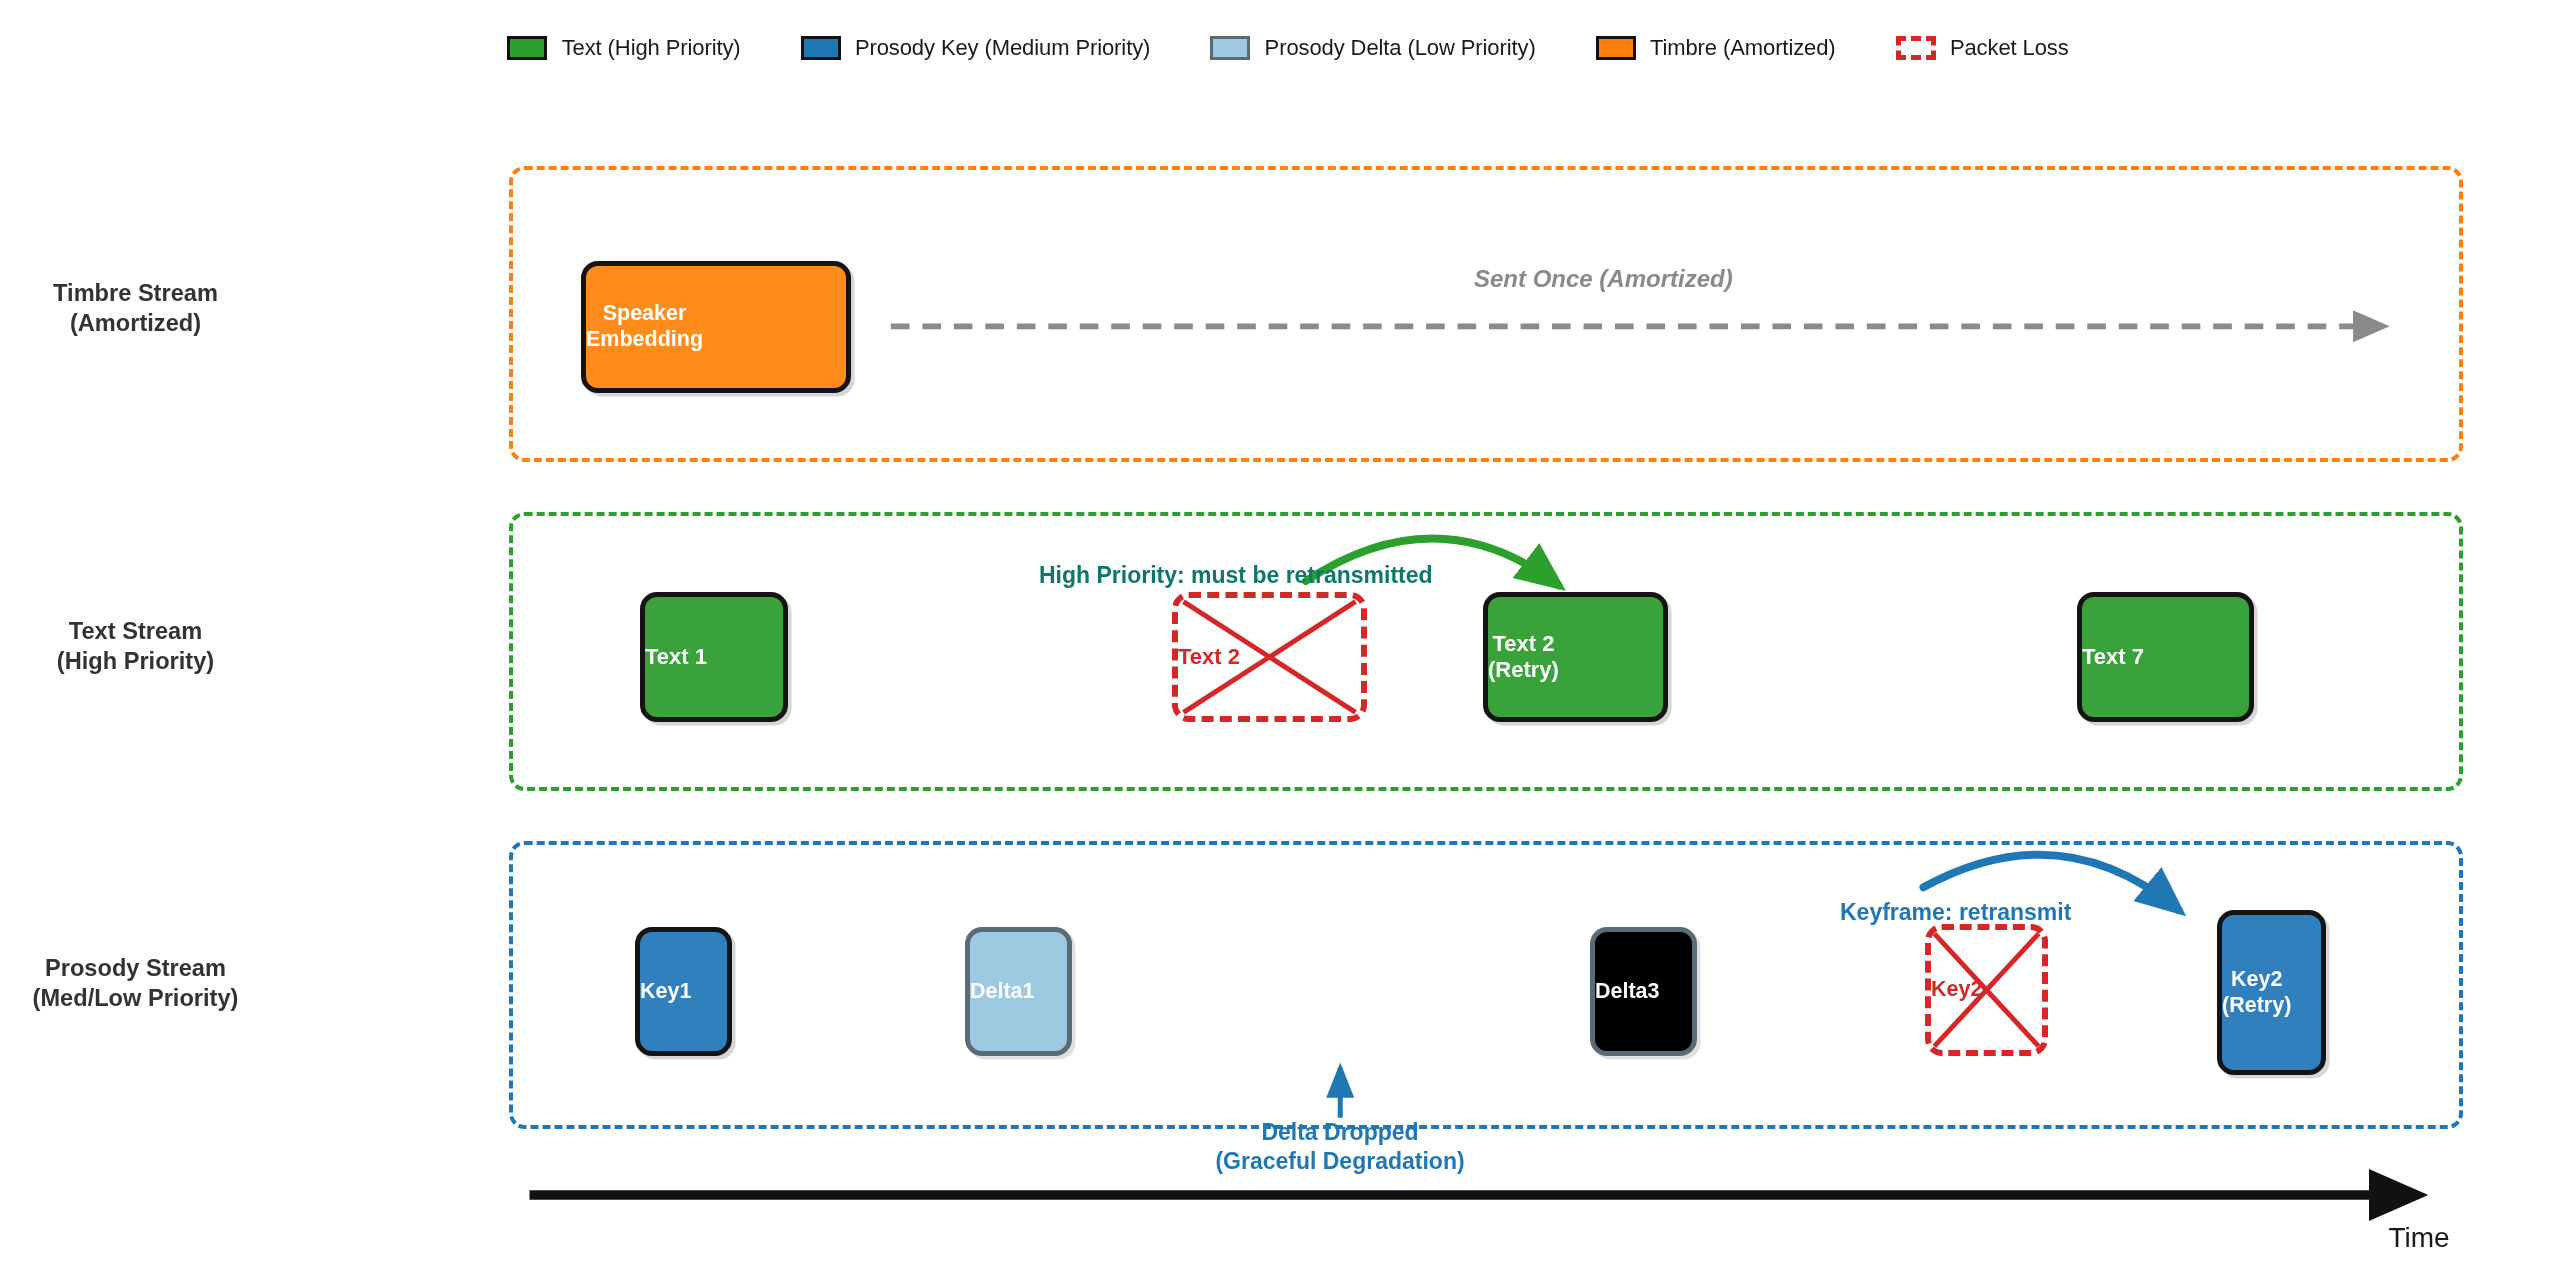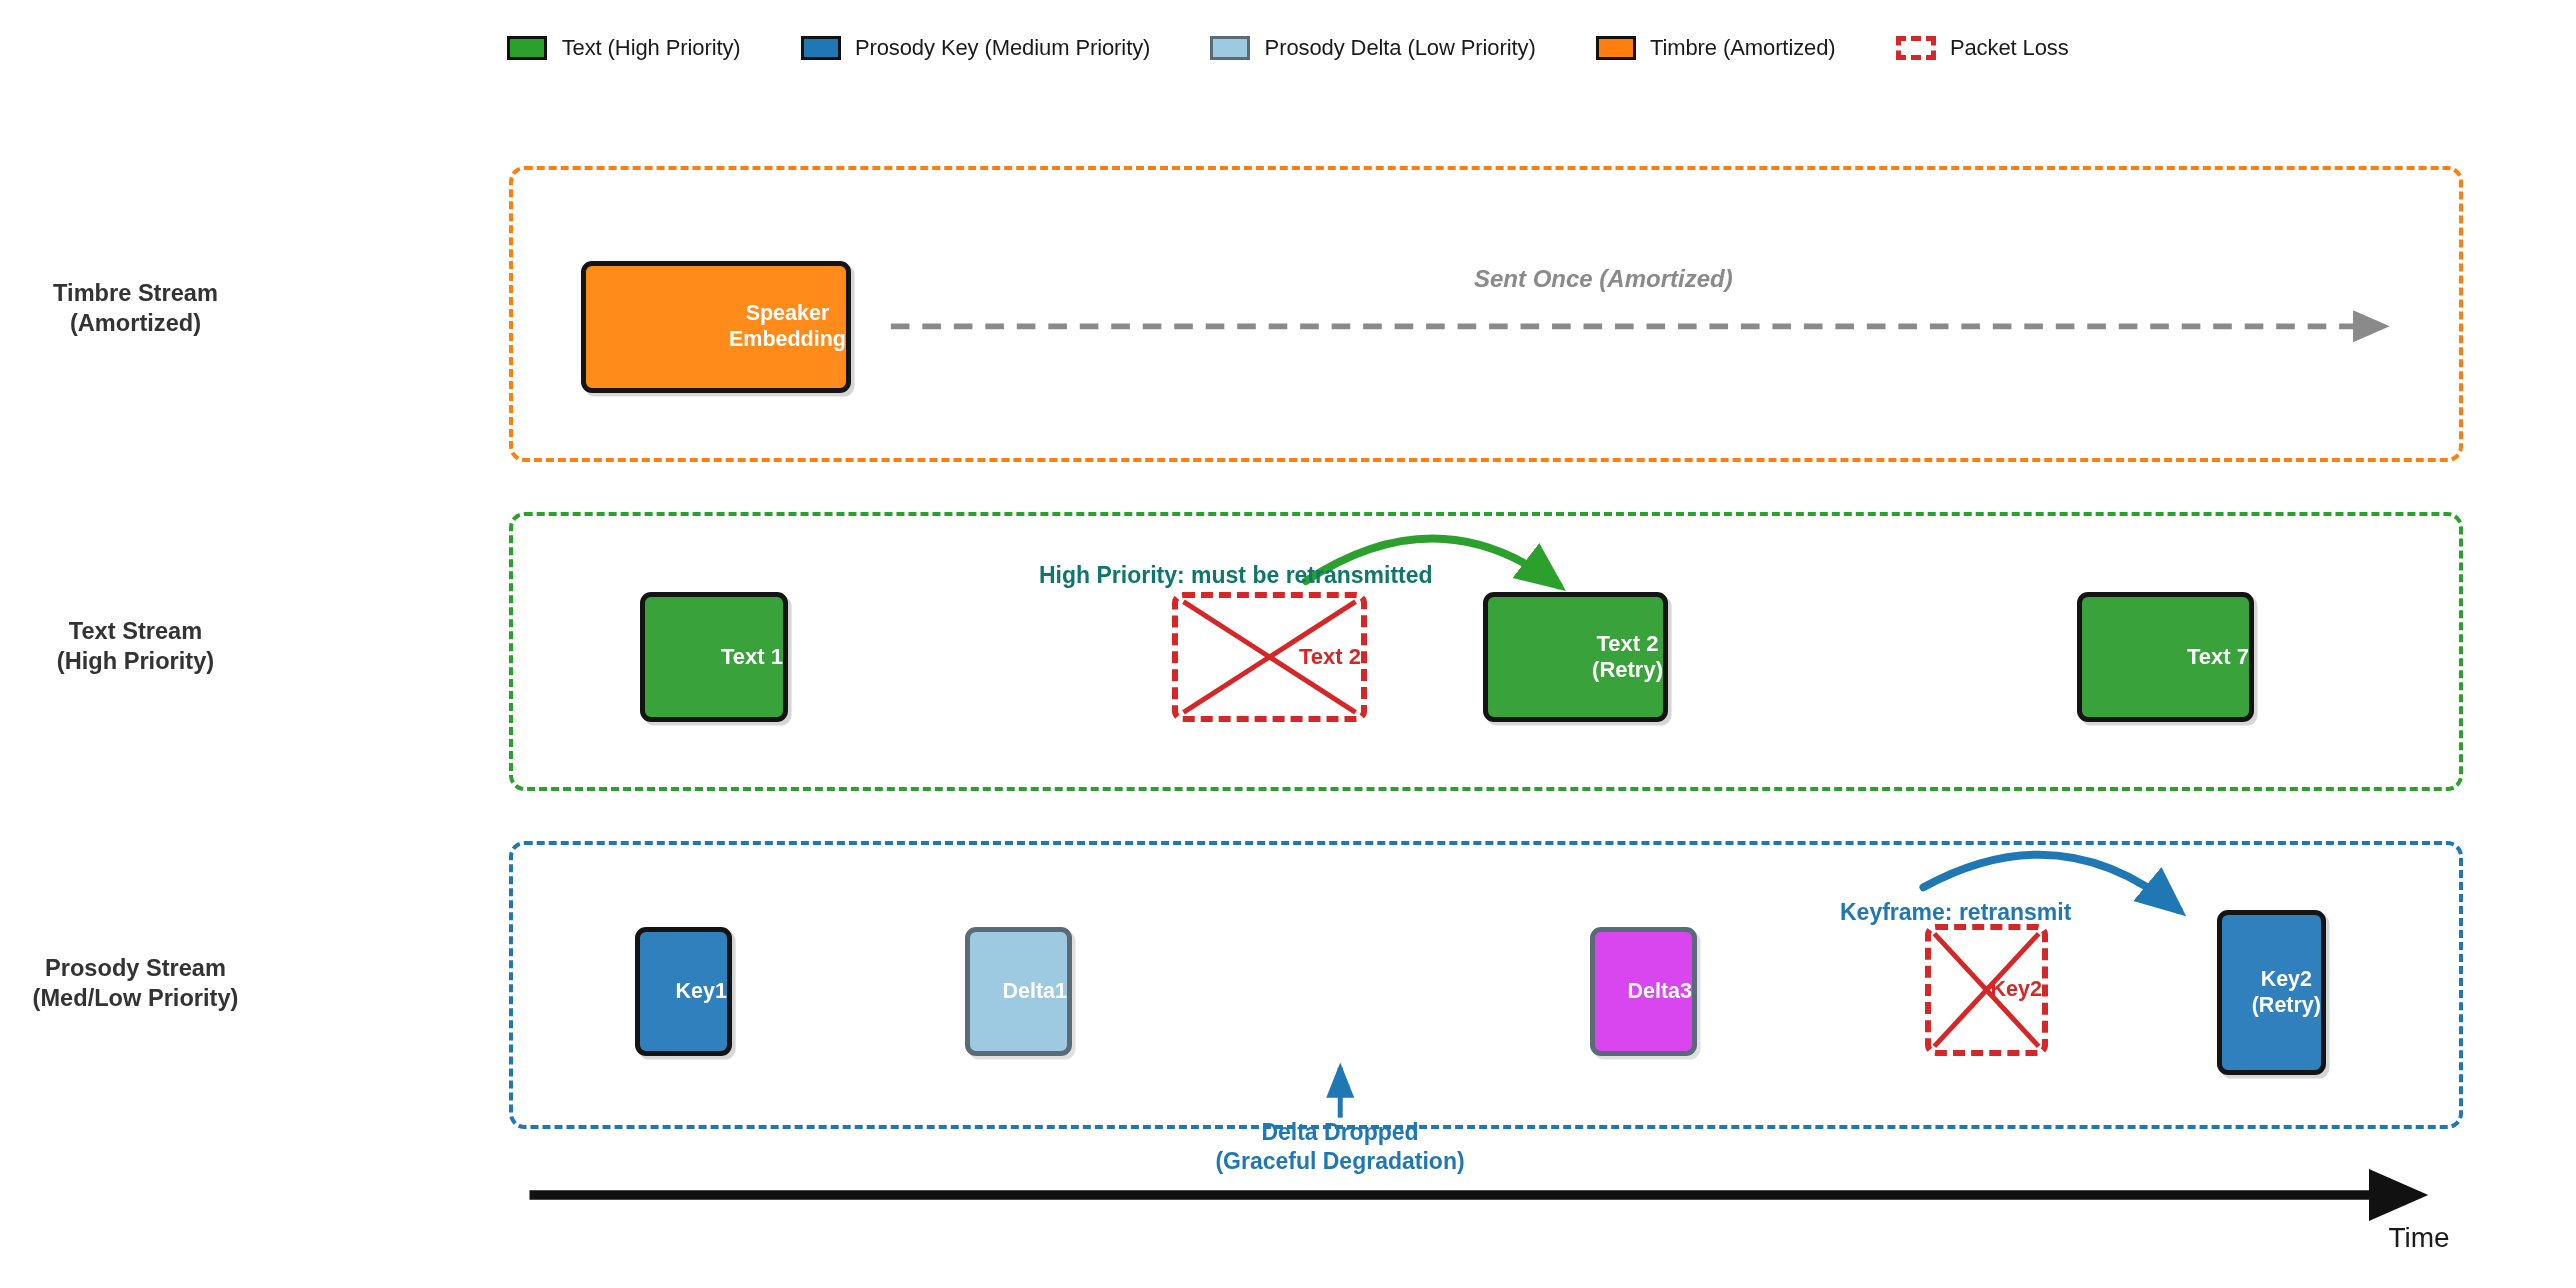--- a/index.html
+++ b/index.html
@@ -23,22 +23,22 @@
              font-size:23.6px;font-weight:bold;color:#333333;line-height:1.26;}
 
   
   .stream-box{position:absolute;box-sizing:border-box;border-radius:15.7px;background:transparent;}
   #timbre-box {left:509px; top:166px;  width:1954px; height:296px; border:4.3px dashed #ff7f0e;}
   #text-box   {left:509px; top:512px;  width:1954px; height:279px; border:4.3px dashed #2ca02c;}
   #prosody-box{left:509px; top:841px; width:1954px; height:288px; border:4.3px dashed #1f77b4;}
 
   
   .pkt{position:absolute;box-sizing:border-box;display:flex;align-items:center;
-       justify-content:flex-end;text-align:center;border-radius:11px;
-       color:#ffffff;font-weight:bold;line-height:1.2;padding-left:20px;}
+       justify-content:flex-start;text-align:center;border-radius:17px;
+       color:#ffffff;font-weight:bold;line-height:1.2;}
   .pkt.solid{border:5px solid #141414;box-shadow:3.6px 3.6px 0 rgba(0,0,0,0.16);}
   .pkt.gray-edge{border:5px solid #5a6b78;box-shadow:3.6px 3.6px 0 rgba(0,0,0,0.12);}
   .pkt.lost{border:6.4px dashed #d62728;background:transparent;color:#d62728;
             font-weight:bold;}
 
   
   .lost .xmark{position:absolute;left:0;top:0;width:100%;height:100%;pointer-events:none;}
   .lost .lbl{position:relative;z-index:1;}
 
   
@@ -172,21 +172,21 @@
 
   <div class="pkt solid" style="left:635px;top:927px;width:97px;height:129px;font-size:21.5px;background:#2f80bd;">
     <span>Key1</span>
   </div>
 
   <div class="pkt gray-edge" style="left:965px;top:927px;width:107px;height:129px;font-size:21.5px;background:#9ecae1;">
     <span>Delta1</span>
   </div>
 
 
-  <div class="pkt gray-edge" style="left:1590px;top:927px;width:107px;height:129px;font-size:21.5px;background:#d946ef;">
+  <div class="pkt gray-edge" style="left:1590px;top:927px;width:107px;height:129px;font-size:21.5px;background:#000000;">
     <span>Delta3</span>
   </div>
 
   <div class="pkt lost" style="left:1925px;top:924px;width:123px;height:132px;font-size:21.5px;">
     <svg class="xmark" viewBox="0 0 100 100" preserveAspectRatio="none">
       <line x1="3" y1="3" x2="97" y2="97" stroke="#d62728" stroke-width="5" vector-effect="non-scaling-stroke"></line>
       <line x1="97" y1="3" x2="3" y2="97" stroke="#d62728" stroke-width="5" vector-effect="non-scaling-stroke"></line>
     </svg>
     <span class="lbl">Key2</span>
   </div>

